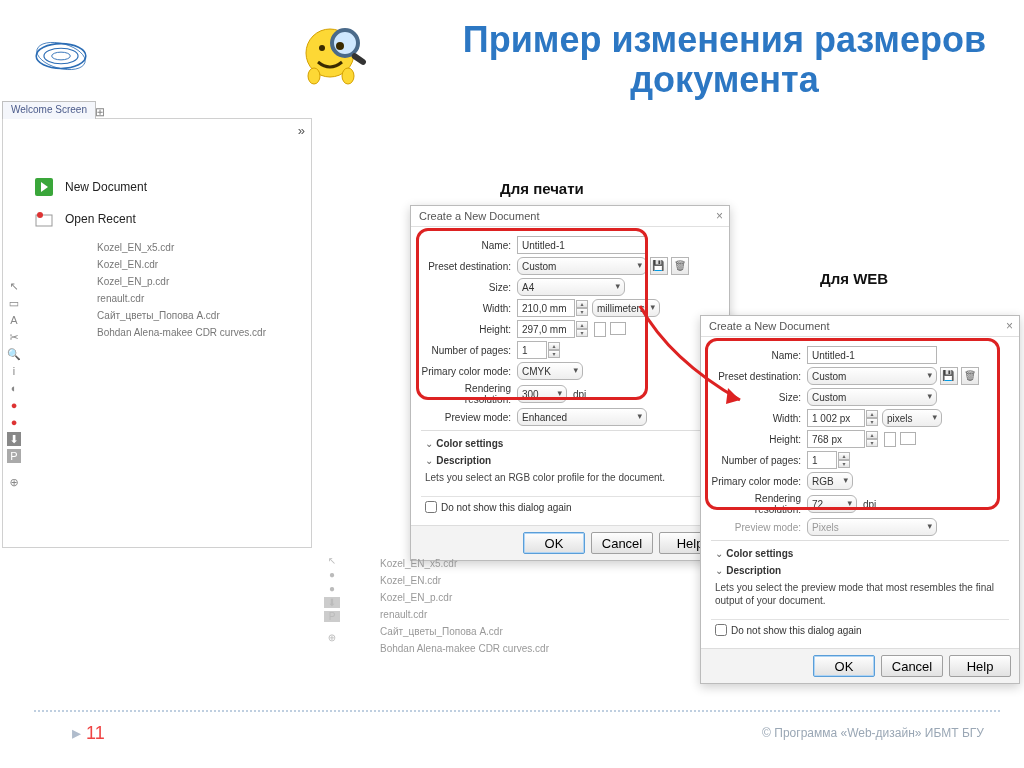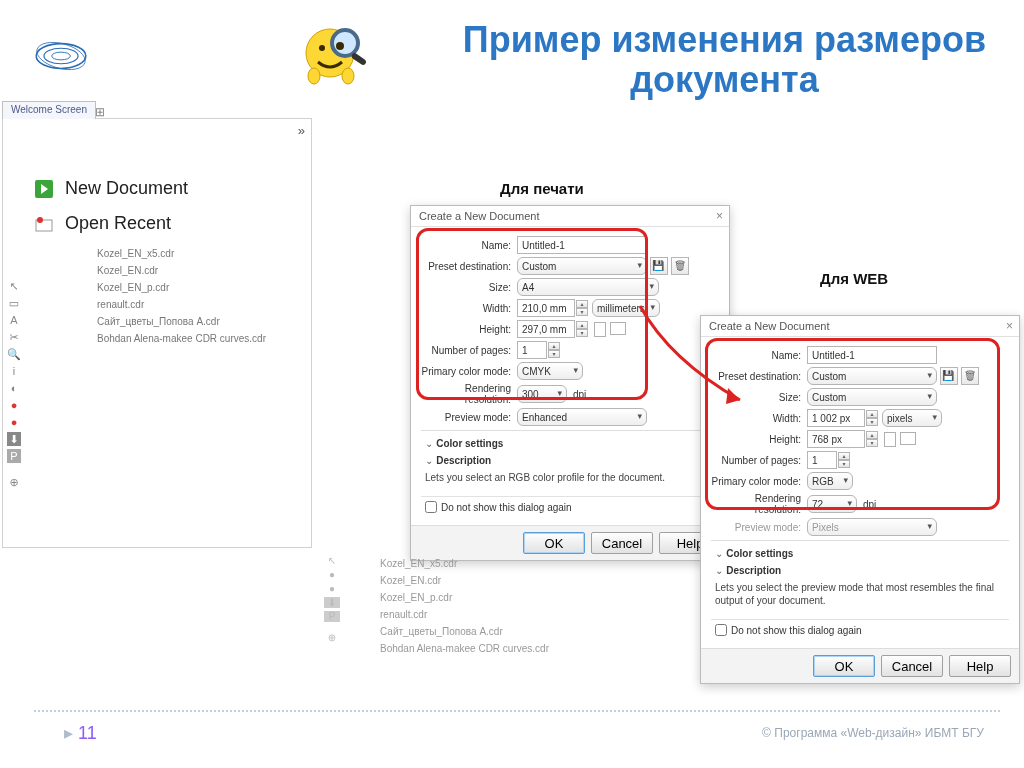--- a/index.html
+++ b/index.html
@@ -15,21 +15,21 @@
 
   
   .gs-panel { position: absolute; left: 2px; top: 118px; width: 310px; height: 430px; border: 1px solid #d0d0d0; background: #fff; }
   .gs-tab { position: absolute; left: -1px; top: -18px; height: 18px; padding: 2px 8px; border: 1px solid #c0c0c0; border-bottom: none; font-size: 10px; color: #4a5a8a; background: #f4f6fb; }
   .gs-tab-plus { position: absolute; left: 92px; top: -14px; font-size: 12px; color: #888; }
   .gs-collapse { position: absolute; right: 6px; top: 4px; font-size: 13px; color: #555; }
   .gs-heading { font-size: 30px; font-weight: 300; color: #222; padding: 30px 0 0 32px; }
   .gs-toolbar { position: absolute; left: 2px; top: 160px; width: 18px; display: flex; flex-direction: column; gap: 3px; align-items: center; }
   .tb-icon { width: 14px; height: 14px; font-size: 11px; color: #888; text-align: center; line-height: 14px; }
   .gs-list { margin: 52px 0 0 32px; }
-  .gs-item { display: flex; align-items: center; gap: 12px; padding: 7px 0; font-size: 18px; color: #222; }
+  .gs-item { display: flex; align-items: center; gap: 12px; padding: 7px 0; font-size: 12px; color: #222; }
   .gs-icon { width: 18px; height: 18px; display: inline-block; }
   .recent-list { margin: 4px 0 0 62px; }
   .recent-item { font-size: 10px; color: #777; padding: 3px 0; }
 
   
   .dialog { position: absolute; background: #fff; border: 1px solid #bbb; box-shadow: 0 3px 10px rgba(0,0,0,0.2); }
   .dialog-1 { left: 410px; top: 205px; width: 320px; }
   .dialog-2 { left: 700px; top: 315px; width: 320px; }
   .dlg-title { padding: 4px 8px; font-size: 11px; color: #555; border-bottom: 1px solid #e0e0e0; position: relative; }
   .dlg-close { position: absolute; right: 6px; top: 3px; color: #888; font-size: 12px; }
@@ -67,21 +67,21 @@
   .pl2 { left:820px; top:270px; }
 
   
   .ghost-recent { position:absolute; left:320px; top:555px; width:260px; }
   .ghost-recent .recent-item { color:#999; font-size:10px; padding:3px 0 3px 60px; }
   .ghost-tb { position:absolute; left:324px; top:555px; width:16px; display:flex; flex-direction:column; gap:3px; }
   .ghost-tb span { font-size:10px; color:#bbb; text-align:center; }
 
   
   .footer-line { position:absolute; left:34px; right:24px; top:710px; border-top:2px dotted #bfcfe0; }
-  .page-num { position:absolute; left:64px; top:722px; font-size:18px; color:#8b5cf6; }
+  .page-num { position:absolute; left:72px; top:722px; font-size:18px; color:#ef4444; }
   .page-num::before { content:"▸ "; color:#b0bccc; }
   .copyright { position:absolute; right:40px; top:726px; font-size:12px; color:#9aa7b5; }
 </style>
 </head>
 <body>
 
 <div class="logo-area">
   <div class="logo-globe">
     <svg viewBox="0 0 80 50">
         <ellipse cx="40" cy="25" rx="32" ry="16" fill="none" stroke="#2c6db5" stroke-width="2"></ellipse>
@@ -168,21 +168,21 @@
         <div class="in txt" style="width:130px">Untitled-1</div>
       </div>
     <div class="row">
         <label>Preset destination:</label>
         <div class="in combo" style="width:130px">Custom</div>
         <span class="mini-btn">💾</span>
         <span class="mini-btn">🗑</span>
       </div>
     <div class="row">
         <label>Size:</label>
-        <div class="in combo" style="width:142px">A4</div>
+        <div class="in combo" style="width:108px">A4</div>
       </div>
     <div class="row">
         <label>Width:</label>
         <div class="in txt" style="width:58px">210,0 mm</div>
         <div class="spin">
           <span>▴</span>
           <span>▾</span>
         </div>
         <div class="in combo" style="width:68px;margin-left:4px">millimeters</div>
       </div>

